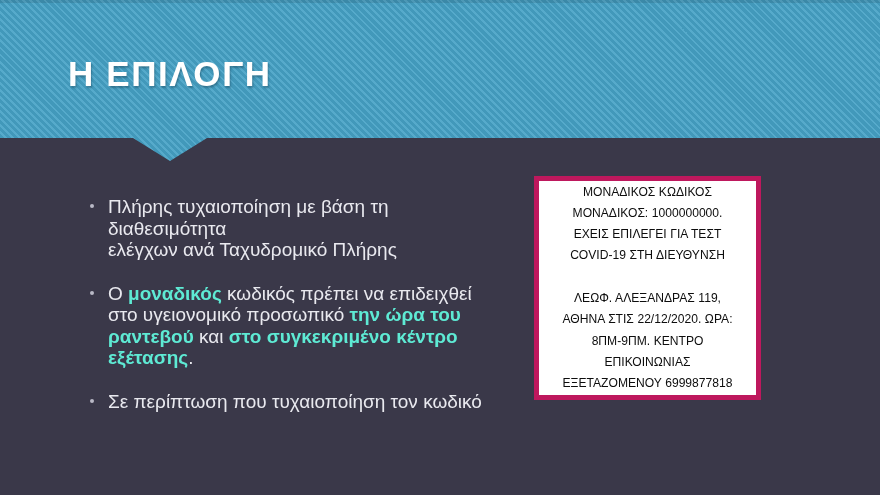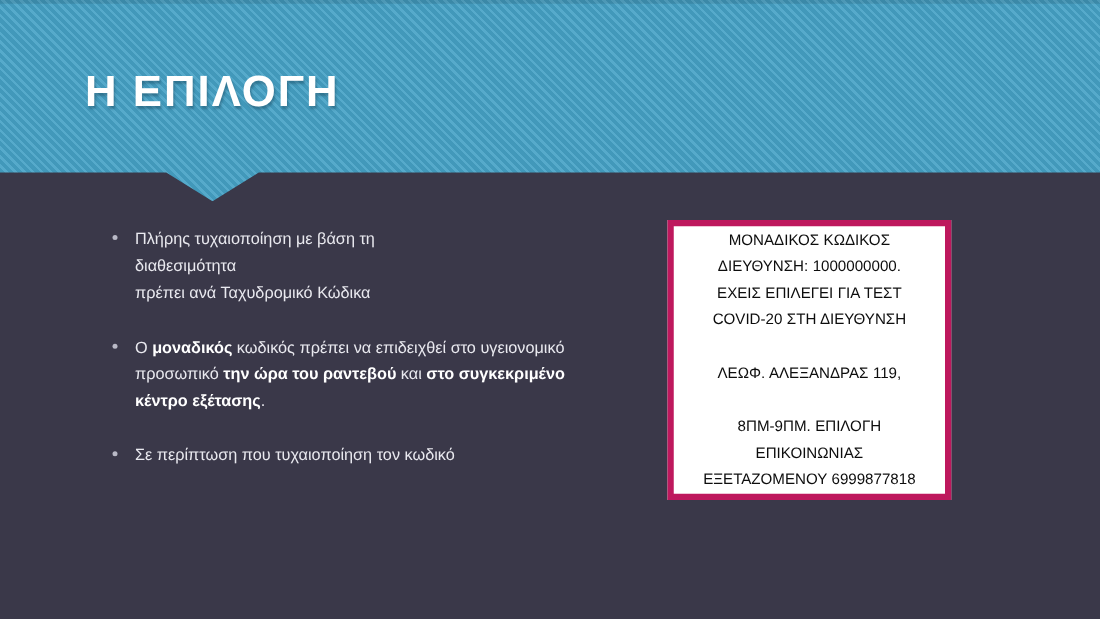--- a/index.html
+++ b/index.html
@@ -70,35 +70,36 @@
     position: absolute;
     left: 86px;
     top: 180px;
     width: 400px;
   }
   .bullet-row {
     position: relative;
     padding-left: 22px;
     margin-bottom: 22px;
     color: #e9e9ef;
-    font-size: 13px;
+    font-size: 19px;
     line-height: 21.5px;
+    margin-top: 16px;
   }
   .bullet-row:last-child { margin-bottom: 0; }
   .bullet-dot {
     position: absolute;
     left: 4px;
     top: 8px;
     width: 4px;
     height: 4px;
     border-radius: 50%;
     background: #b9b9c6;
   }
   .bullet-text { display: block; }
-  .bullet-text b { font-weight: bold; color: #ffffff; }
+  .bullet-text b { font-weight: bold; color: #5eead4; }
 
   
   .sms-box {
     position: absolute;
     left: 534px;
     top: 176px;
     width: 227px;
     height: 224px;
     box-sizing: border-box;
     background: #ffffff;
@@ -127,21 +128,21 @@
 
   <div class="slide-title">Η ΕΠΙΛΟΓΗ</div>
 
   <div class="bullets">
 
     <div class="bullet-row">
       <span class="bullet-dot"></span>
       <span class="bullet-text">
         <span>Πλήρης τυχαιοποίηση με βάση τη</span><br>
         <span>διαθεσιμότητα</span><br>
-        <span>πρέπει ανά Ταχυδρομικό Κώδικα</span>
+        <span>ελέγχων ανά Ταχυδρομικό Πλήρης</span>
       </span>
     </div>
 
     <div class="bullet-row">
       <span class="bullet-dot"></span>
       <span class="bullet-text"><span>Ο </span><b>μοναδικός</b><span> κωδικός πρέπει να επιδειχθεί στο υγειονομικό προσωπικό </span><b>την ώρα του ραντεβού</b><span> και </span><b>στο συγκεκριμένο κέντρο εξέτασης</b><span>.</span></span>
     </div>
 
     <div class="bullet-row">
       <span class="bullet-dot"></span>
@@ -149,25 +150,25 @@
         <span>Σε περίπτωση που τυχαιοποίηση τον κωδικό</span><br>
         <br>
       </span>
     </div>
 
   </div>
 
   <div class="sms-box">
     <div class="sms-text">
       <span>ΜΟΝΑΔΙΚΟΣ ΚΩΔΙΚΟΣ</span><br>
-      <span>ΔΙΕΥΘΥΝΣΗ: 1000000000.</span><br>
+      <span>ΜΟΝΑΔΙΚΟΣ: 1000000000.</span><br>
       <span>ΕΧΕΙΣ ΕΠΙΛΕΓΕΙ ΓΙΑ ΤΕΣΤ</span><br>
-      <span>COVID-20 ΣΤΗ ΔΙΕΥΘΥΝΣΗ</span><br>
+      <span>COVID-19 ΣΤΗ ΔΙΕΥΘΥΝΣΗ</span><br>
       <br>
       <span>ΛΕΩΦ. ΑΛΕΞΑΝΔΡΑΣ 119,</span><br>
-      <br>
-      <span>8ΠΜ-9ΠΜ. ΕΠΙΛΟΓΗ</span><br>
+      <span>ΑΘΗΝΑ ΣΤΙΣ 22/12/2020. ΩΡΑ:</span><br>
+      <span>8ΠΜ-9ΠΜ. ΚΕΝΤΡΟ</span><br>
       <span>ΕΠΙΚΟΙΝΩΝΙΑΣ</span><br>
       <span>ΕΞΕΤΑΖΟΜΕΝΟΥ  6999877818</span>
     </div>
   </div>
 
 </div>
 
 </body></html>

